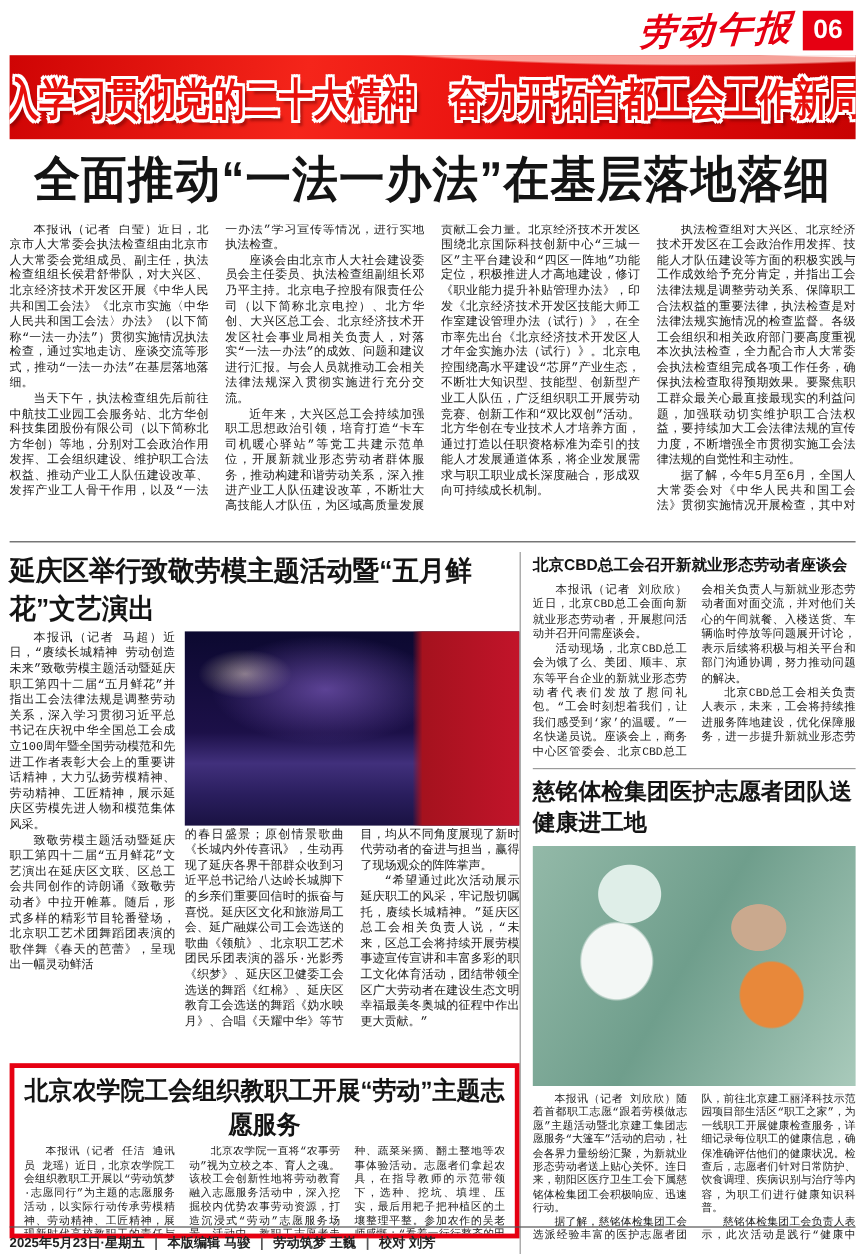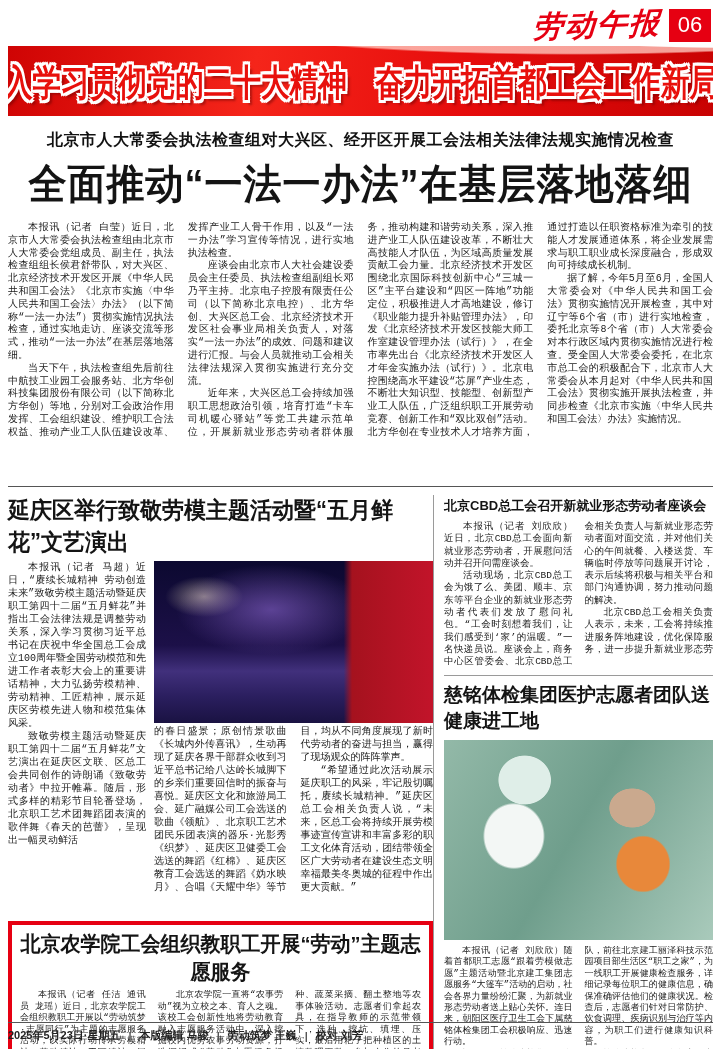--- a/index.html
+++ b/index.html
@@ -14,21 +14,21 @@
   
   .mast-row { display:flex; justify-content:flex-end; align-items:center; height:38px; gap:8px; padding-right:2px; }
   .paper-logo {
     color:#e60012; font-size:30px; font-weight:bold; font-style:italic;
     font-family:"Liberation Serif","DejaVu Serif",serif;
     transform:rotate(-2deg) skewX(-6deg); letter-spacing:2px;
   }
   .page-num {
     width:42px; height:33px; background:#e60012; color:#fff;
     font-family:"Liberation Sans","DejaVu Sans",sans-serif;
-    font-weight:normal; font-size:22px; display:flex; align-items:center; justify-content:center;text-align:right;
+    font-weight:bold; font-size:22px; display:flex; align-items:center; justify-content:center;text-align:right;
   }
   .banner {
     height:70px; margin-top:2px; position:relative; overflow:hidden;
     background:
       radial-gradient(130% 150% at 105% -55%, #ffffff 0 38%, rgba(255,255,255,0) 39%),
       radial-gradient(120% 120% at 80% -40%, rgba(255,200,190,.8) 0 42%, rgba(255,200,190,0) 44%),
       linear-gradient(100deg, #cf0404 0%, #f5251a 35%, #e60c0c 65%, #c80202 100%);
     display:flex; align-items:flex-end; justify-content:center;
   }
   .banner-text {
@@ -121,27 +121,27 @@
 <div class="page">
 
   <div class="mast-row">
     <span class="paper-logo">劳动午报</span>
     <span class="page-num">06</span>
   </div>
   <div class="banner">
     <span class="banner-text">深入学习贯彻党的二十大精神　奋力开拓首都工会工作新局面</span>
   </div>
 
-  <div class="kicker">北京市人大常委会执法检查组对大兴区、经开区开展工会法相关法律法规实施情况检查</div>
   <h1 class="headline">全面推动“一法一办法”在基层落地落细</h1>
   <div class="lead-body art">
     <p>本报讯（记者 白莹）近日，北京市人大常委会执法检查组由北京市人大常委会党组成员、副主任，执法检查组组长侯君舒带队，对大兴区、北京经济技术开发区开展《中华人民共和国工会法》《北京市实施〈中华人民共和国工会法〉办法》（以下简称“一法一办法”）贯彻实施情况执法检查，通过实地走访、座谈交流等形式，推动“一法一办法”在基层落地落细。</p>
     <p>当天下午，执法检查组先后前往中航技工业园工会服务站、北方华创科技集团股份有限公司（以下简称北方华创）等地，分别对工会政治作用发挥、工会组织建设、维护职工合法权益、推动产业工人队伍建设改革、发挥产业工人骨干作用，以及“一法一办法”学习宣传等情况，进行实地执法检查。</p>
     <p>座谈会由北京市人大社会建设委员会主任委员、执法检查组副组长邓乃平主持。北京电子控股有限责任公司（以下简称北京电控）、北方华创、大兴区总工会、北京经济技术开发区社会事业局相关负责人，对落实“一法一办法”的成效、问题和建议进行汇报。与会人员就推动工会相关法律法规深入贯彻实施进行充分交流。</p>
     <p>近年来，大兴区总工会持续加强职工思想政治引领，培育打造“卡车司机暖心驿站”等党工共建示范单位，开展新就业形态劳动者群体服务，推动构建和谐劳动关系，深入推进产业工人队伍建设改革，不断壮大高技能人才队伍，为区域高质量发展贡献工会力量。北京经济技术开发区围绕北京国际科技创新中心“三城一区”主平台建设和“四区一阵地”功能定位，积极推进人才高地建设，修订《职业能力提升补贴管理办法》，印发《北京经济技术开发区技能大师工作室建设管理办法（试行）》，在全市率先出台《北京经济技术开发区人才年金实施办法（试行）》。北京电控围绕高水平建设“芯屏”产业生态，不断壮大知识型、技能型、创新型产业工人队伍，广泛组织职工开展劳动竞赛、创新工作和“双比双创”活动。北方华创在专业技术人才培养方面，通过打造以任职资格标准为牵引的技能人才发展通道体系，将企业发展需求与职工职业成长深度融合，形成双向可持续成长机制。</p>
+    <p>执法检查组对大兴区、北京经济技术开发区在工会政治作用发挥、技能人才队伍建设等方面的积极实践与工作成效给予充分肯定，并指出工会法律法规是调整劳动关系、保障职工合法权益的重要法律，执法检查是对法律法规实施情况的检查监督。各级工会组织和相关政府部门要高度重视本次执法检查，全力配合市人大常委会执法检查组完成各项工作任务，确保执法检查取得预期效果。要聚焦职工群众最关心最直接最现实的利益问题，加强联动切实维护职工合法权益，要持续加大工会法律法规的宣传力度，不断增强全市贯彻实施工会法律法规的自觉性和主动性。</p>
     <p>据了解，今年5月至6月，全国人大常委会对《中华人民共和国工会法》贯彻实施情况开展检查，其中对辽宁等6个省（市）进行实地检查，委托北京等8个省（市）人大常委会对本行政区域内贯彻实施情况进行检查。受全国人大常委会委托，在北京市总工会的积极配合下，北京市人大常委会从本月起对《中华人民共和国工会法》贯彻实施开展执法检查，并同步检查《北京市实施〈中华人民共和国工会法〉办法》实施情况。</p>
 
   </div>
 
   <hr class="rule">
 
   <div class="grid">
 
     <div class="grid-left">
 

